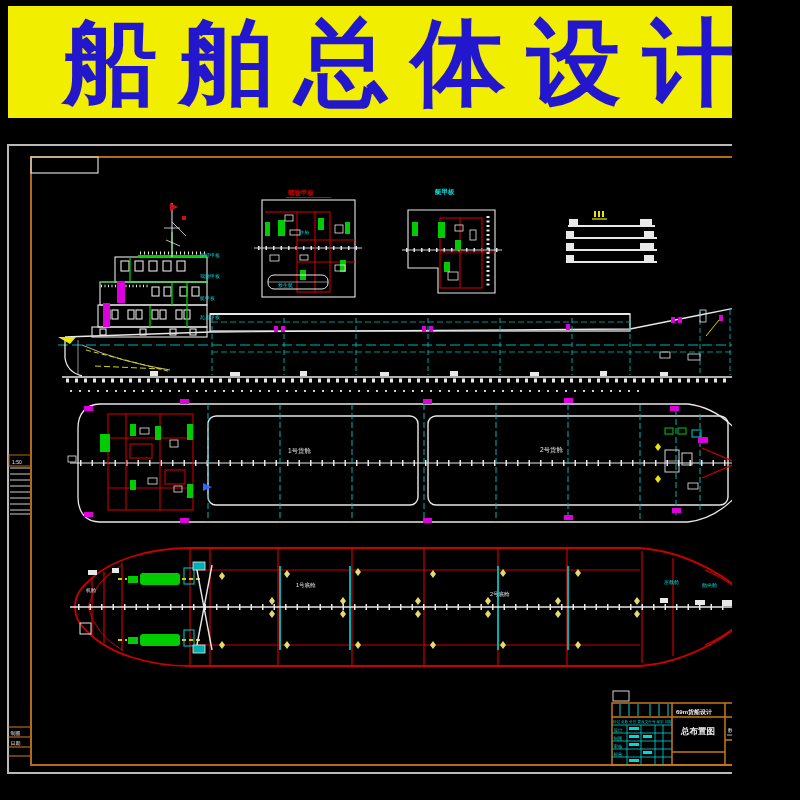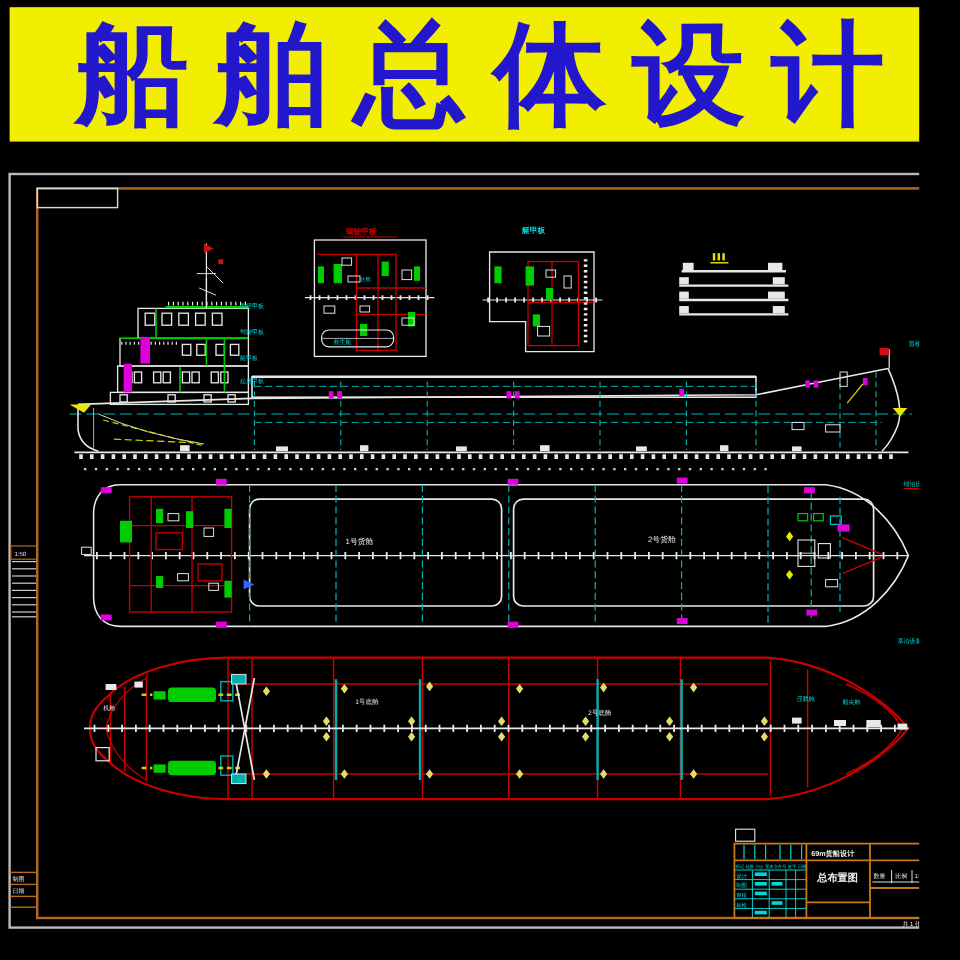--- a/index.html
+++ b/index.html
@@ -1,17 +1,17 @@
 <!DOCTYPE html>
 <html><head>
 <meta charset="utf-8">
 <style>
   html,body{margin:0;padding:0;background:#000;}
   #stage{position:relative;width:732px;height:800px;background:#000;overflow:hidden;
-         font-family:"Liberation Sans",sans-serif;padding-left:34px;}
+         font-family:"Liberation Sans",sans-serif;}
   #banner{position:absolute;left:8px;top:6px;width:784px;height:112px;
           display:flex;align-items:center;justify-content:center;}
   #banner-title{font-family:"DejaVu Serif",serif;font-weight:700;
                 font-size:94px;letter-spacing:22px;text-indent:22px;
                 line-height:1;white-space:nowrap;}
   svg{position:absolute;left:0;top:140px;}
   .t{font-family:"Liberation Sans",sans-serif;}
   text{user-select:none;}
 </style>
 </head>

